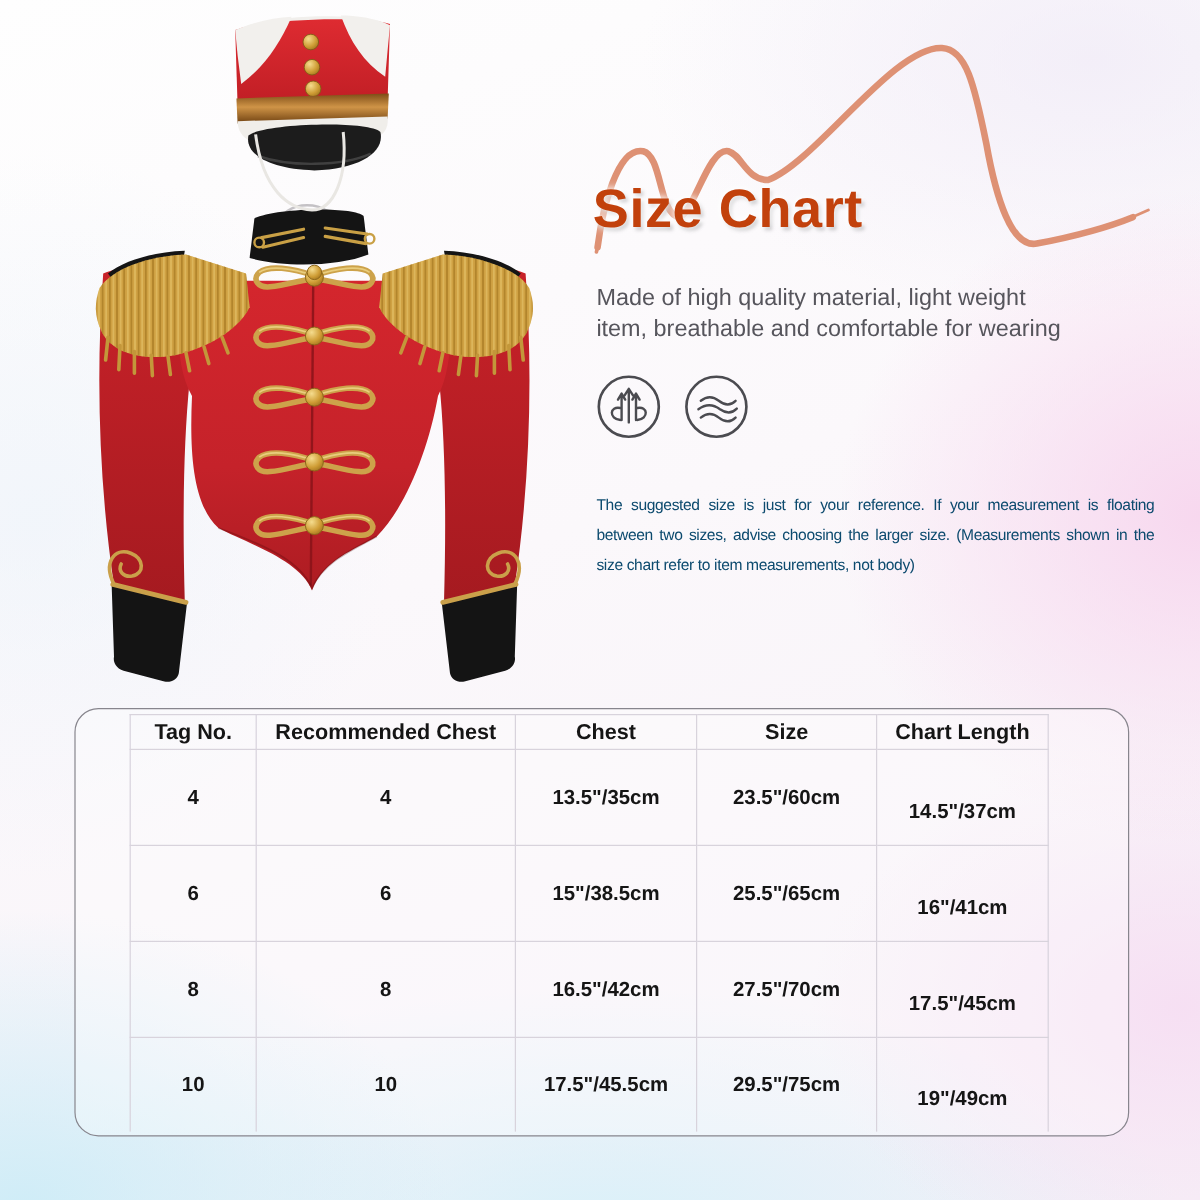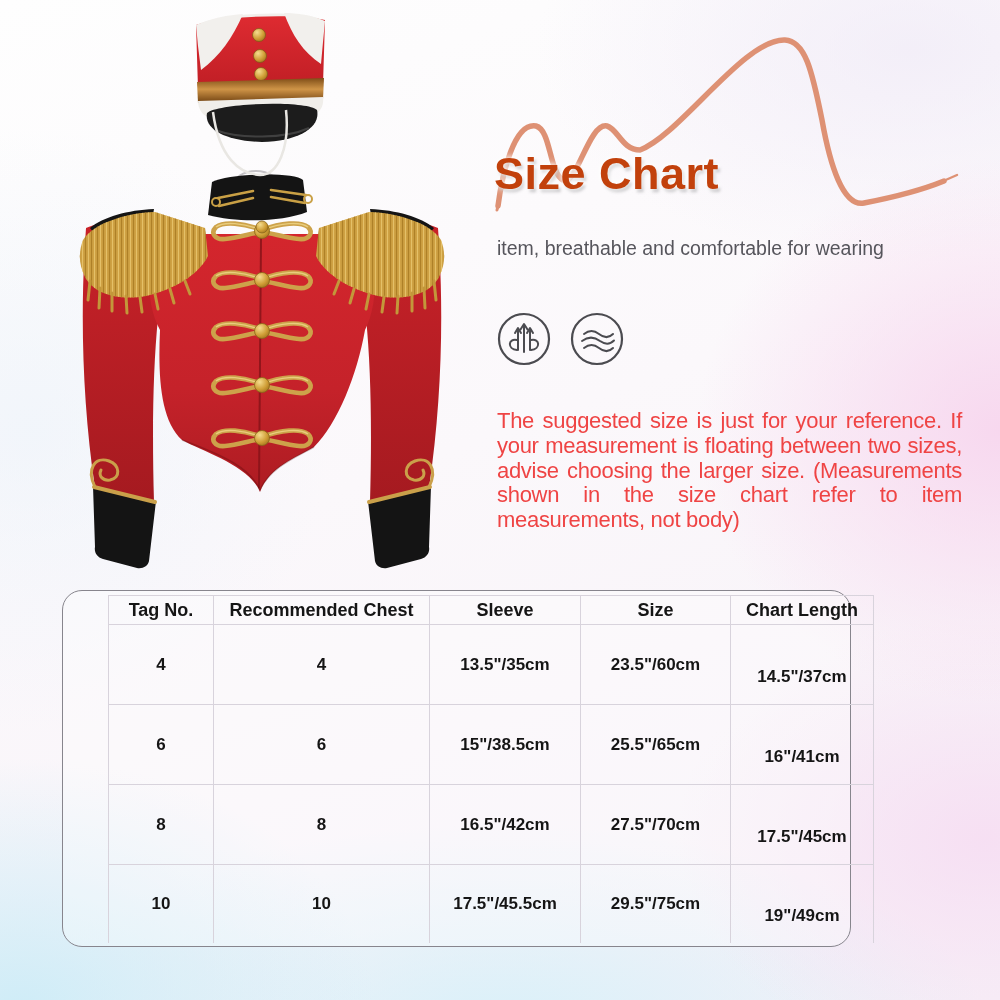--- a/index.html
+++ b/index.html
@@ -23,25 +23,25 @@
     text-shadow:0 0 9px rgba(255,255,255,0.95), 0 0 5px rgba(255,255,255,0.9), 2px 3px 3px rgba(110,110,115,0.45);
     margin-top:16px;
   }
   .desc{
     left:497px;top:235px;z-index:2;
     font-size:19.5px;line-height:26px;color:#56555c;
   }
   .feature-icons{left:497px;top:312px;z-index:2;display:flex;gap:19px;}
   .note{
     left:497px;top:409px;width:465px;z-index:2;
-    font-size:22px;line-height:24.8px;letter-spacing:-0.3px;
-    color:#ef4444;text-align:justify;
+    font-size:13px;line-height:24.8px;letter-spacing:-0.3px;
+    color:#0c4a6e;text-align:justify;
   }
   .table-wrap{
-    left:62px;top:590px;width:789px;height:357px;z-index:2;
+    left:62px;top:590px;width:879px;height:357px;z-index:2;
     border:1.6px solid #87858d;border-radius:20px;
     background:rgba(255,255,255,0.32);
     box-sizing:border-box;
   }
   table.size{
     position:absolute;left:45px;top:4px;width:766px;height:348px;
     border-collapse:collapse;table-layout:fixed;
   }
   table.size th, table.size td{
     border:1px solid #d8d3dc;
@@ -159,20 +159,21 @@
       <path d="M207,113 C218,103 306,100 317,110 C321,127 299,141 262,142 C225,141 204,129 207,113 Z" fill="#1c1c1c"></path>
       <path d="M215,130 C240,139 285,139 309,128" stroke="#4a4a4a" stroke-width="2" fill="none" opacity="0.8"></path>
       <path d="M213,112 C219,158 240,174 260,175 C278,175 290,148 286,110" stroke="#e9e7e3" stroke-width="2.5" fill="none"></path>
     </g>
   </g>
 </svg>
 
 <div class="abs page-title">Size Chart</div>
 
 <div class="abs desc">
+  <div>Made of high quality material, light weight</div>
   <div>item, breathable and comfortable for wearing</div>
 </div>
 
 <div class="abs feature-icons">
   <svg width="54" height="54" viewBox="0 0 54 54">
     <circle cx="27" cy="27" r="25" fill="none" stroke="#4b4b50" stroke-width="2.2"></circle>
     <path d="M20,38 C10,37 11,26 20,28 M34,38 C44,37 43,26 34,28" fill="none" stroke="#4b4b50" stroke-width="2" stroke-linecap="round"></path>
     <path d="M21,38 L21,18 M18,21 L21,16 L24,21" fill="none" stroke="#4b4b50" stroke-width="2" stroke-linecap="round" stroke-linejoin="round"></path>
     <path d="M27,40 L27,13 M23.5,17.5 L27,12 L30.5,17.5" fill="none" stroke="#4b4b50" stroke-width="2" stroke-linecap="round" stroke-linejoin="round"></path>
     <path d="M33,38 L33,18 M30,21 L33,16 L36,21" fill="none" stroke="#4b4b50" stroke-width="2" stroke-linecap="round" stroke-linejoin="round"></path>
@@ -193,21 +194,21 @@
       <col class="c-tag">
         <col class="c-size">
         <col class="c-len">
         <col class="c-chest">
         <col class="c-slv">
     </colgroup>
     <tbody>
         <tr>
       <th>Tag No.</th>
       <th>Recommended Chest</th>
-      <th>Sleeve</th>
+      <th>Chest</th>
       <th>Size</th>
       <th>Chart Length</th>
     </tr>
     <tr>
       <td>4</td>
       <td>4</td>
       <td>13.5"/35cm</td>
       <td>23.5"/60cm</td>
       <td><span class="sleeve-shift">14.5"/37cm</span></td>
     </tr>

